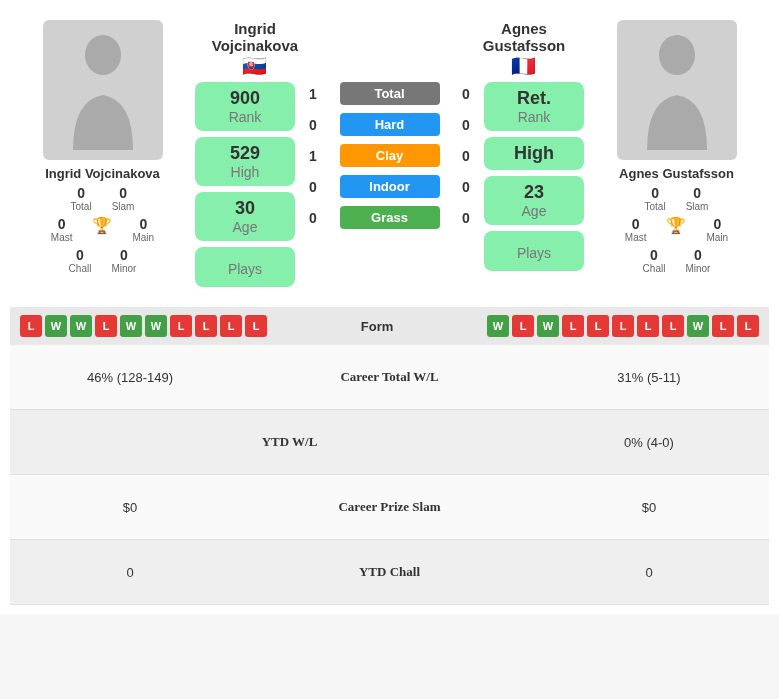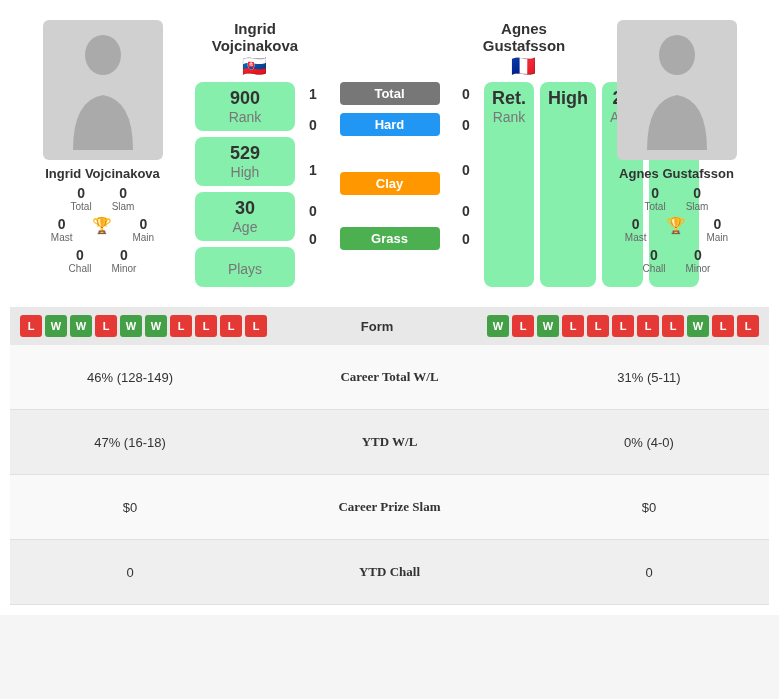--- a/index.html
+++ b/index.html
@@ -86,21 +86,20 @@
     }
 
     .badge-total {
       background: #777;
     }
     .badge-hard {
       background: #2196F3;
     }
     .badge-clay {
       background: #FF9800;
-      margin-top: 28px;
     }
     .badge-indoor {
       background: #2196F3;
     }
     .badge-grass {
       background: #4CAF50;
     }
 
     
     .form-section {
@@ -214,21 +213,21 @@
 
     .left-stats-col {
       display: flex;
       flex-direction: column;
       gap: 6px;
       width: 100px;
     }
 
     .right-stats-col {
       display: flex;
-      flex-direction: row;
+      flex-direction: column;
       gap: 6px;
       width: 100px;
     }
 
     .surfaces-col {
       flex: 1;
       display: flex;
       flex-direction: column;
       gap: 4px;
     }
@@ -350,20 +349,21 @@
           </div>
 
           <div class="surface-row">
             <span class="surface-score">1</span>
             <span class="surface-badge badge-clay">Clay</span>
             <span class="surface-score">0</span>
           </div>
 
           <div class="surface-row">
             <span class="surface-score">0</span>
+            <span class="surface-badge badge-indoor">Indoor</span>
             <span class="surface-score">0</span>
           </div>
 
           <div class="surface-row">
             <span class="surface-score">0</span>
             <span class="surface-badge badge-grass">Grass</span>
             <span class="surface-score">0</span>
           </div>
         </div>
 
@@ -462,21 +462,20 @@
       </div>
   </div>
 
   <div class="stats-table" id="stats-table">
       <div class="stats-row-item">
         <div class="stats-player-value">46% (128-149)</div>
         <div class="stats-center-label">Career Total W/L</div>
         <div class="stats-player-value">31% (5-11)</div>
       </div>
       <div class="stats-row-item">
-        <div class="stats-player-value">47% (16-18)</div>
         <div class="stats-center-label">YTD W/L</div>
         <div class="stats-player-value">0% (4-0)</div>
       </div>
       <div class="stats-row-item">
         <div class="stats-player-value">$0</div>
         <div class="stats-center-label">Career Prize Slam</div>
         <div class="stats-player-value">$0</div>
       </div>
       <div class="stats-row-item">
         <div class="stats-player-value">0</div>

